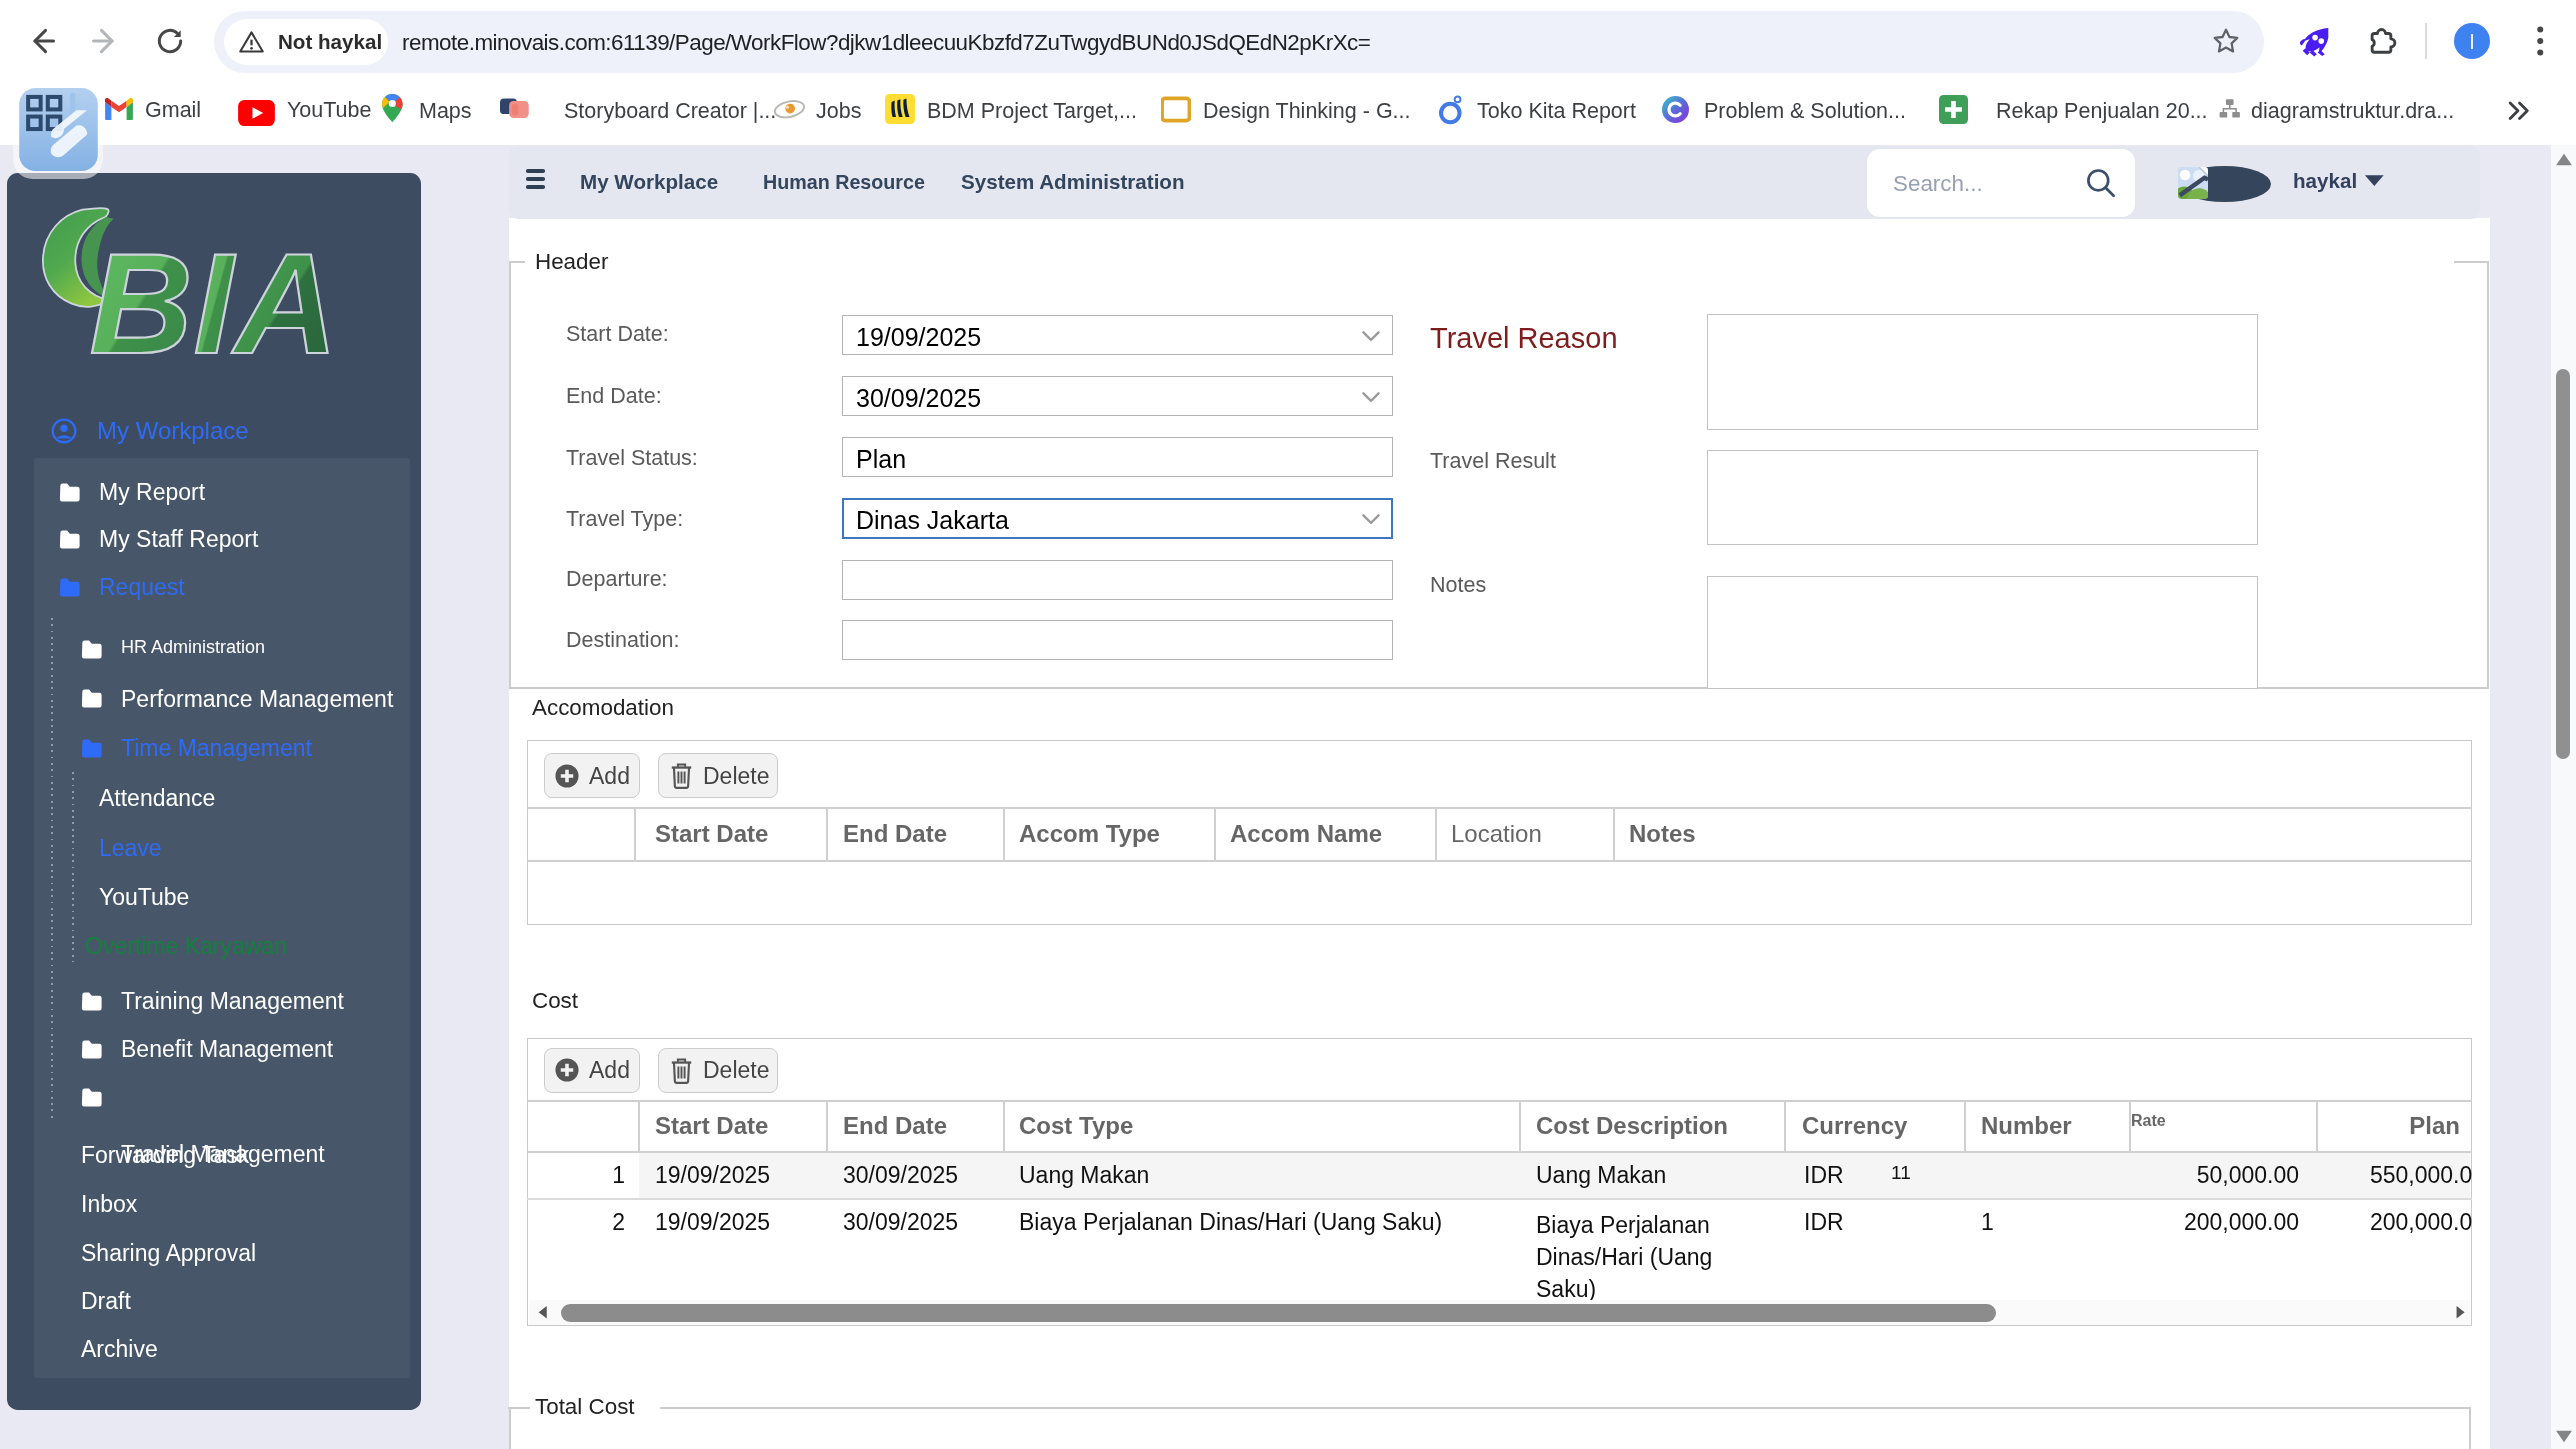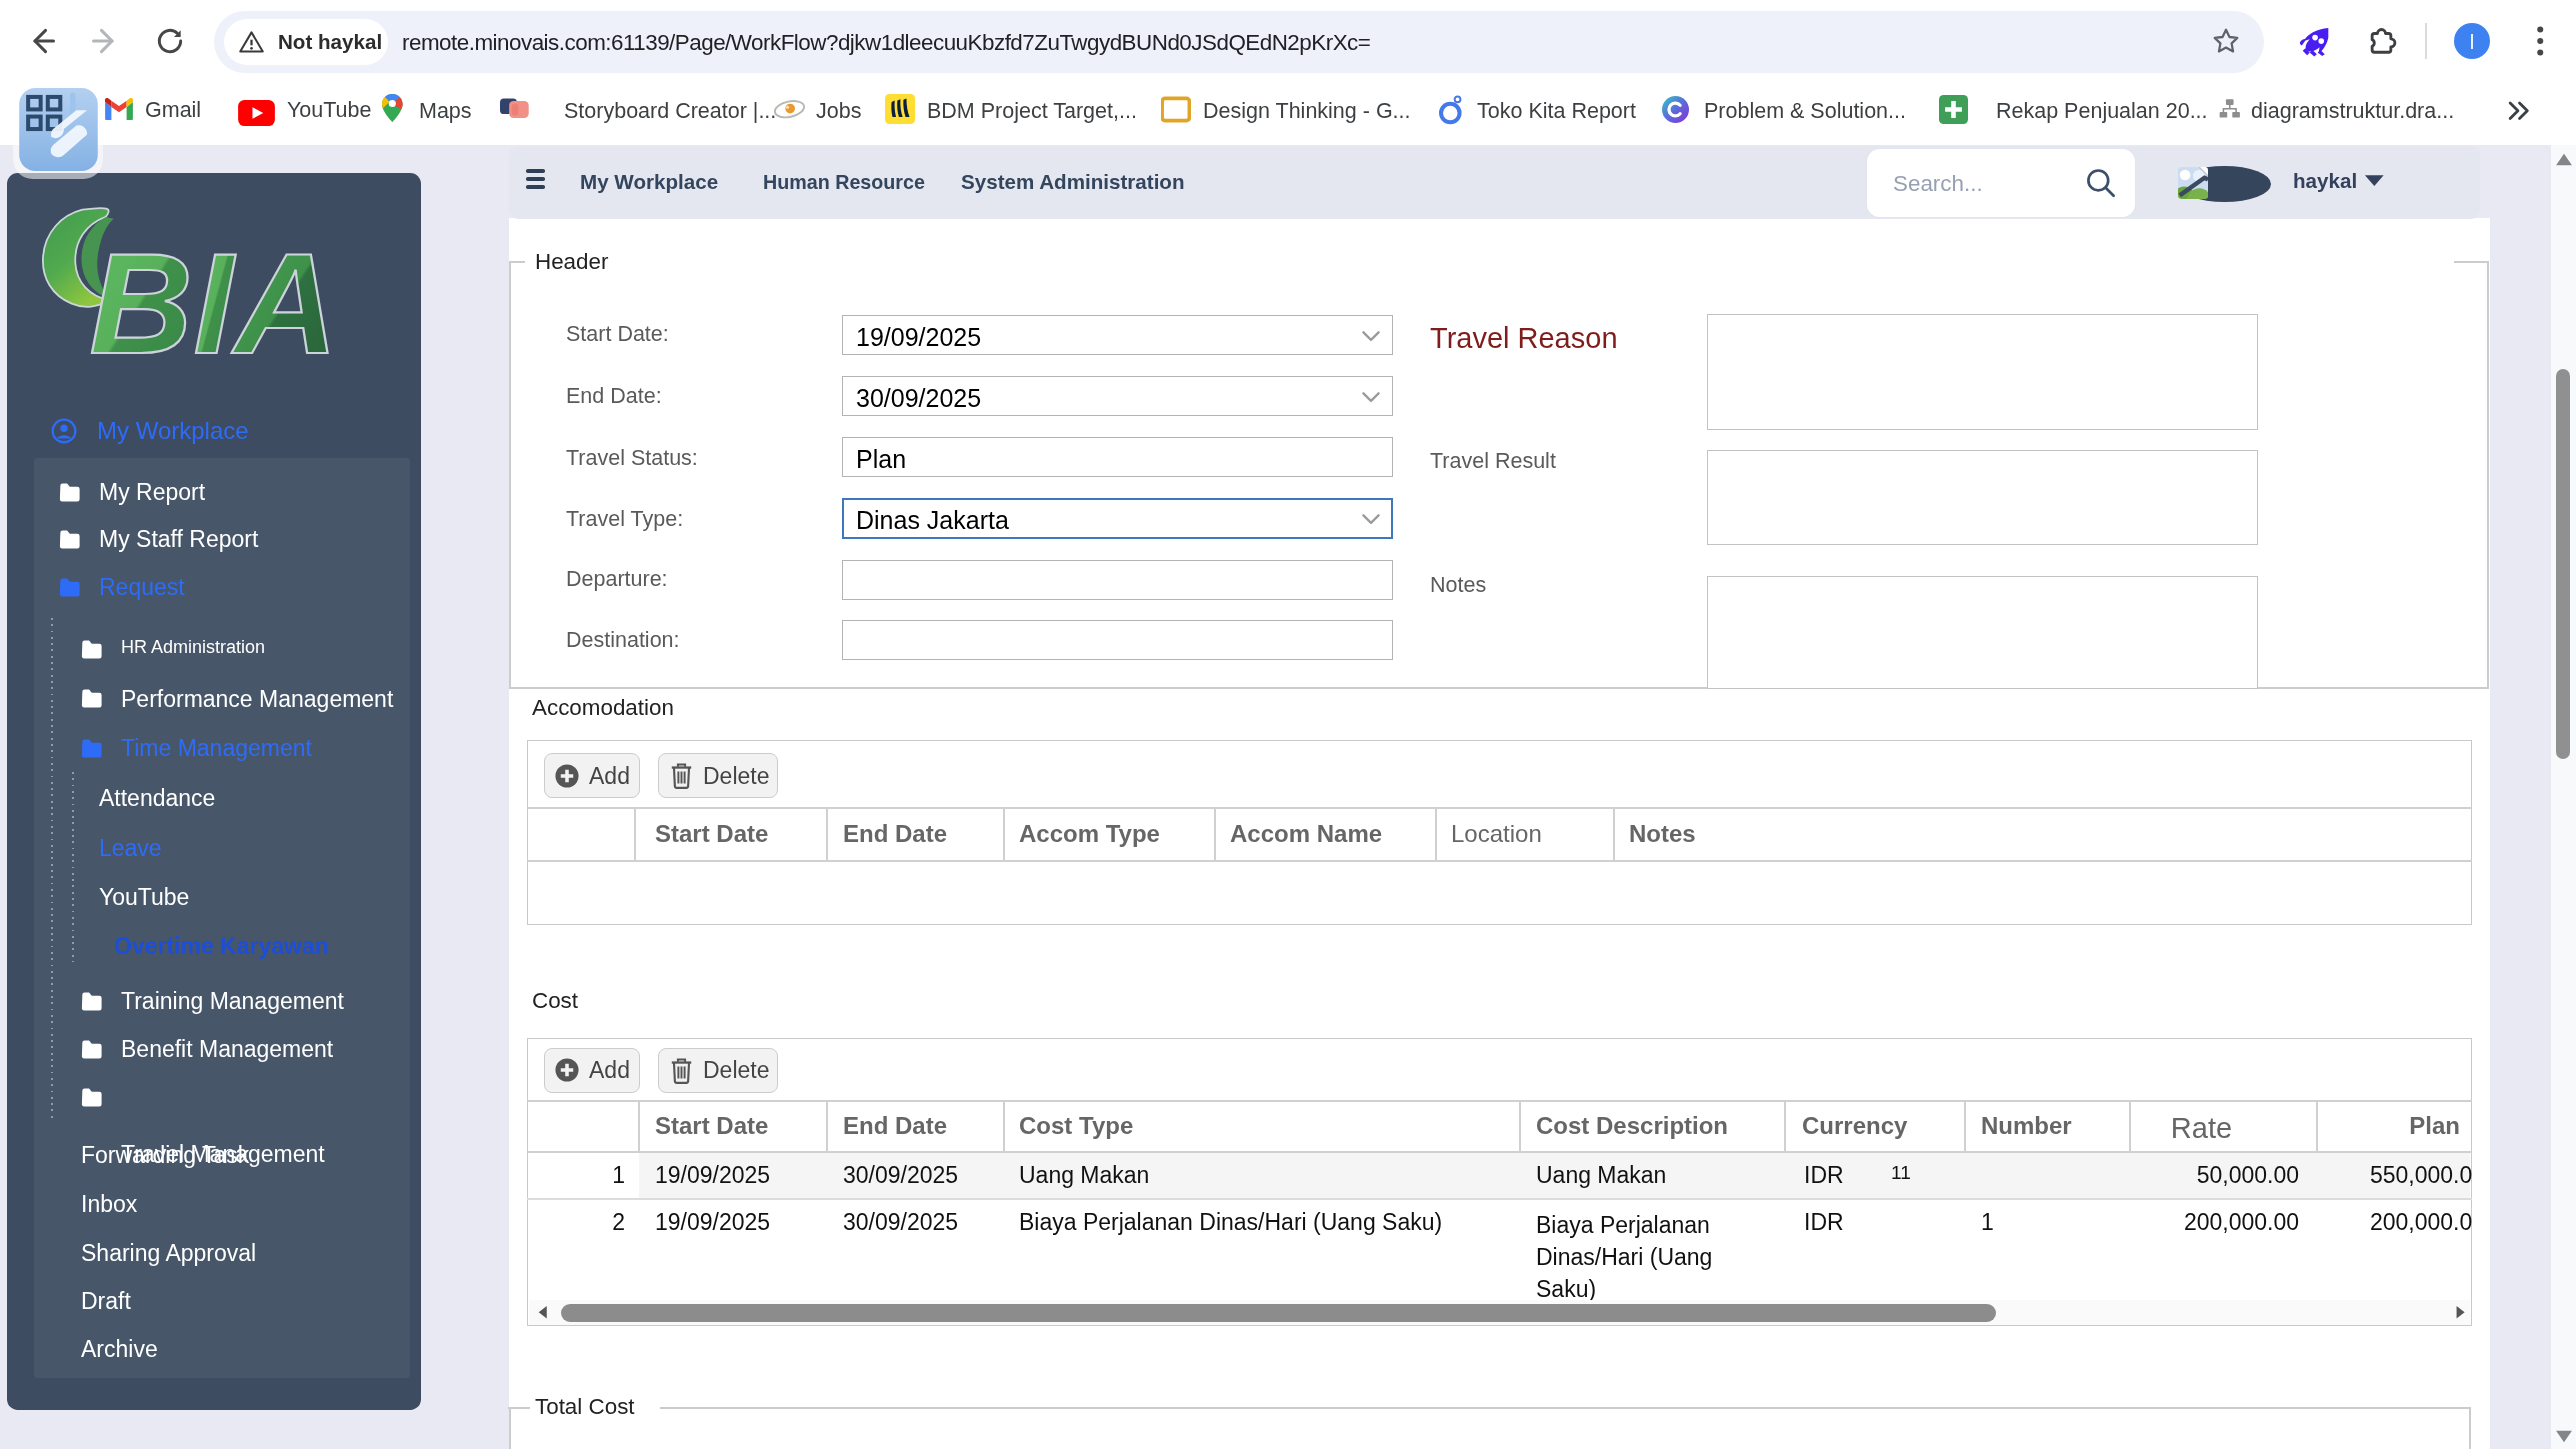--- a/index.html
+++ b/index.html
@@ -254,21 +254,21 @@
       <path d="M1.5 3 a2.5 2.5 0 0 1 2.5 -2.5 h5 l3 3.5 h8.5 a2.5 2.5 0 0 1 2.5 2.5 v11.5 a2.5 2.5 0 0 1 -2.5 2.5 h-17 a2.5 2.5 0 0 1 -2.5 -2.5 Z" fill="#fff"></path>
     </svg>
 <div class="abs txt" style="left:121px;top:686px;font-size:23px;font-weight:500;color:#fff">Performance Management</div>
 <svg class="abs" style="left:81px;top:739px" width="22.4" height="19" viewBox="0 0 25 21">
       <path d="M1.5 3 a2.5 2.5 0 0 1 2.5 -2.5 h5 l3 3.5 h8.5 a2.5 2.5 0 0 1 2.5 2.5 v11.5 a2.5 2.5 0 0 1 -2.5 2.5 h-17 a2.5 2.5 0 0 1 -2.5 -2.5 Z" fill="#2e6bf6"></path>
     </svg>
 <div class="abs txt" style="left:121px;top:735px;font-size:23px;font-weight:500;color:#2e6bf6">Time Management</div>
 <div class="abs txt" style="left:99px;top:785px;font-size:23px;font-weight:500;color:#fff">Attendance</div>
 <div class="abs txt" style="left:99px;top:835px;font-size:23px;font-weight:500;color:#2e6bf6">Leave</div>
 <div class="abs txt" style="left:99px;top:884px;font-size:23px;font-weight:500;color:#fff">YouTube</div>
-<div class="abs txt" style="left:114px;top:933px;font-size:23px;font-weight:700;color:#1d4ed8">Overtime Karyawan</div>
+<div class="abs txt" style="left:85px;top:933px;font-size:23px;font-weight:400;color:#15803d">Overtime Karyawan</div>
 <svg class="abs" style="left:81px;top:992px" width="22.4" height="19" viewBox="0 0 25 21">
       <path d="M1.5 3 a2.5 2.5 0 0 1 2.5 -2.5 h5 l3 3.5 h8.5 a2.5 2.5 0 0 1 2.5 2.5 v11.5 a2.5 2.5 0 0 1 -2.5 2.5 h-17 a2.5 2.5 0 0 1 -2.5 -2.5 Z" fill="#fff"></path>
     </svg>
 <div class="abs txt" style="left:121px;top:988px;font-size:23px;font-weight:500;color:#fff">Training Management</div>
 <svg class="abs" style="left:81px;top:1040px" width="22.4" height="19" viewBox="0 0 25 21">
       <path d="M1.5 3 a2.5 2.5 0 0 1 2.5 -2.5 h5 l3 3.5 h8.5 a2.5 2.5 0 0 1 2.5 2.5 v11.5 a2.5 2.5 0 0 1 -2.5 2.5 h-17 a2.5 2.5 0 0 1 -2.5 -2.5 Z" fill="#fff"></path>
     </svg>
 <div class="abs txt" style="left:121px;top:1036px;font-size:23px;font-weight:500;color:#fff">Benefit Management</div>
 <svg class="abs" style="left:81px;top:1088px" width="22.4" height="19" viewBox="0 0 25 21">
       <path d="M1.5 3 a2.5 2.5 0 0 1 2.5 -2.5 h5 l3 3.5 h8.5 a2.5 2.5 0 0 1 2.5 2.5 v11.5 a2.5 2.5 0 0 1 -2.5 2.5 h-17 a2.5 2.5 0 0 1 -2.5 -2.5 Z" fill="#fff"></path>
@@ -375,21 +375,21 @@
 <div class="abs" style="left:1784px;top:1101px;width:1.8px;height:50px;background:#d0d0d0"></div>
 <div class="abs" style="left:1964px;top:1101px;width:1.8px;height:50px;background:#d0d0d0"></div>
 <div class="abs" style="left:2129px;top:1101px;width:1.8px;height:50px;background:#d0d0d0"></div>
 <div class="abs" style="left:2316px;top:1101px;width:1.8px;height:50px;background:#d0d0d0"></div>
 <div class="abs txt" style="left:655px;top:1112px;font-size:24px;font-weight:700;color:#666">Start Date</div>
 <div class="abs txt" style="left:843px;top:1112px;font-size:24px;font-weight:700;color:#666">End Date</div>
 <div class="abs txt" style="left:1019px;top:1112px;font-size:24px;font-weight:700;color:#666">Cost Type</div>
 <div class="abs txt" style="left:1536px;top:1112px;font-size:24px;font-weight:700;color:#666">Cost Description</div>
 <div class="abs txt" style="left:1802px;top:1112px;font-size:24px;font-weight:700;color:#666">Currency</div>
 <div class="abs txt" style="left:1981px;top:1112px;font-size:24px;font-weight:700;color:#666">Number</div>
-<div class="abs txt" style="left:2131px;top:1112px;width:141px;text-align:center;font-size:29px;font-weight:400;color:#666">Rate</div>
+<div class="abs txt" style="left:2131px;top:1112px;width:141px;text-align:left;font-size:16px;font-weight:700;color:#666">Rate</div>
 <div class="abs txt" style="left:2318px;top:1112px;width:142px;text-align:right;font-size:24px;font-weight:700;color:#666">Plan</div>
 <div class="abs" style="left:639px;top:1153px;width:1831px;height:45px;background:#f5f5f5"></div>
 <div class="abs" style="left:527px;top:1198px;width:1945px;height:1.8px;background:#dcdcdc"></div>
 <div class="abs txt" style="left:527px;top:1162px;width:98px;text-align:right;font-size:23px;color:#111">1</div>
 <div class="abs txt" style="left:655px;top:1162px;font-size:23px;color:#111">19/09/2025</div>
 <div class="abs txt" style="left:843px;top:1162px;font-size:23px;color:#111">30/09/2025</div>
 <div class="abs txt" style="left:1019px;top:1162px;font-size:23px;color:#111">Uang Makan</div>
 <div class="abs txt" style="left:1536px;top:1162px;font-size:23px;color:#111">Uang Makan</div>
 <div class="abs txt" style="left:1804px;top:1162px;font-size:23px;color:#111">IDR</div>
 <div class="abs txt" style="left:1891px;top:1162px;font-size:19px;color:#111">11</div>

